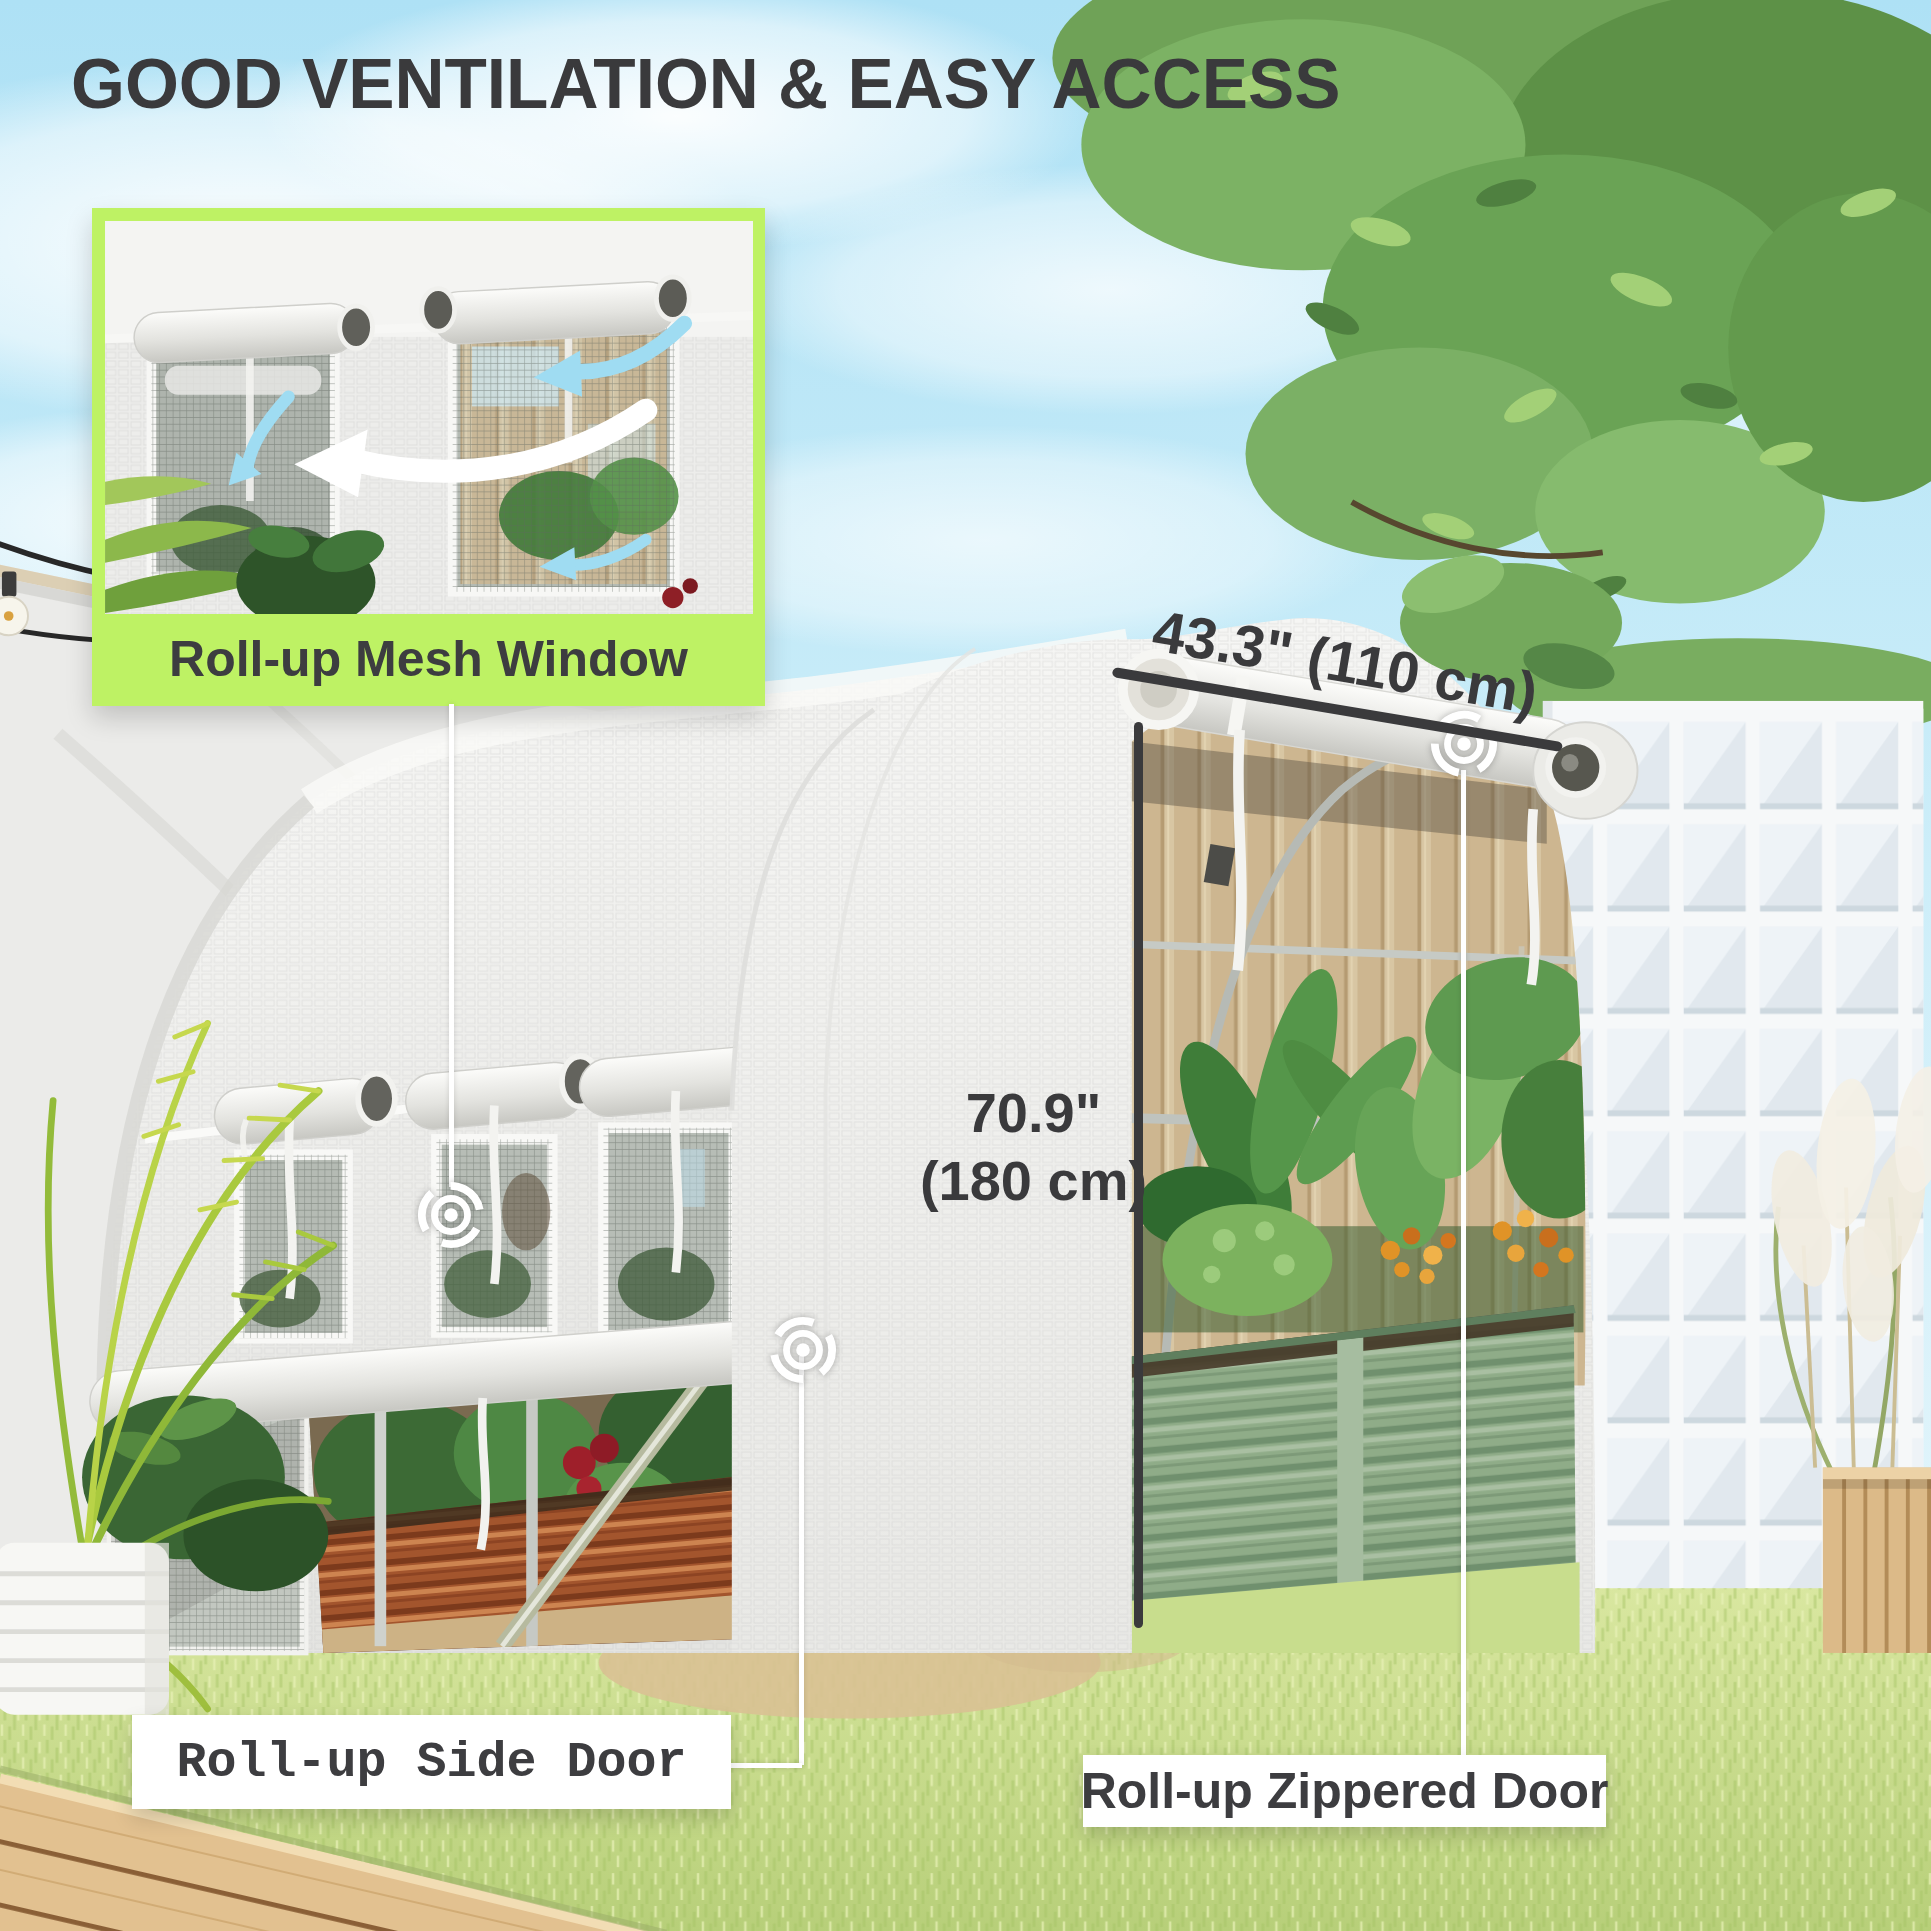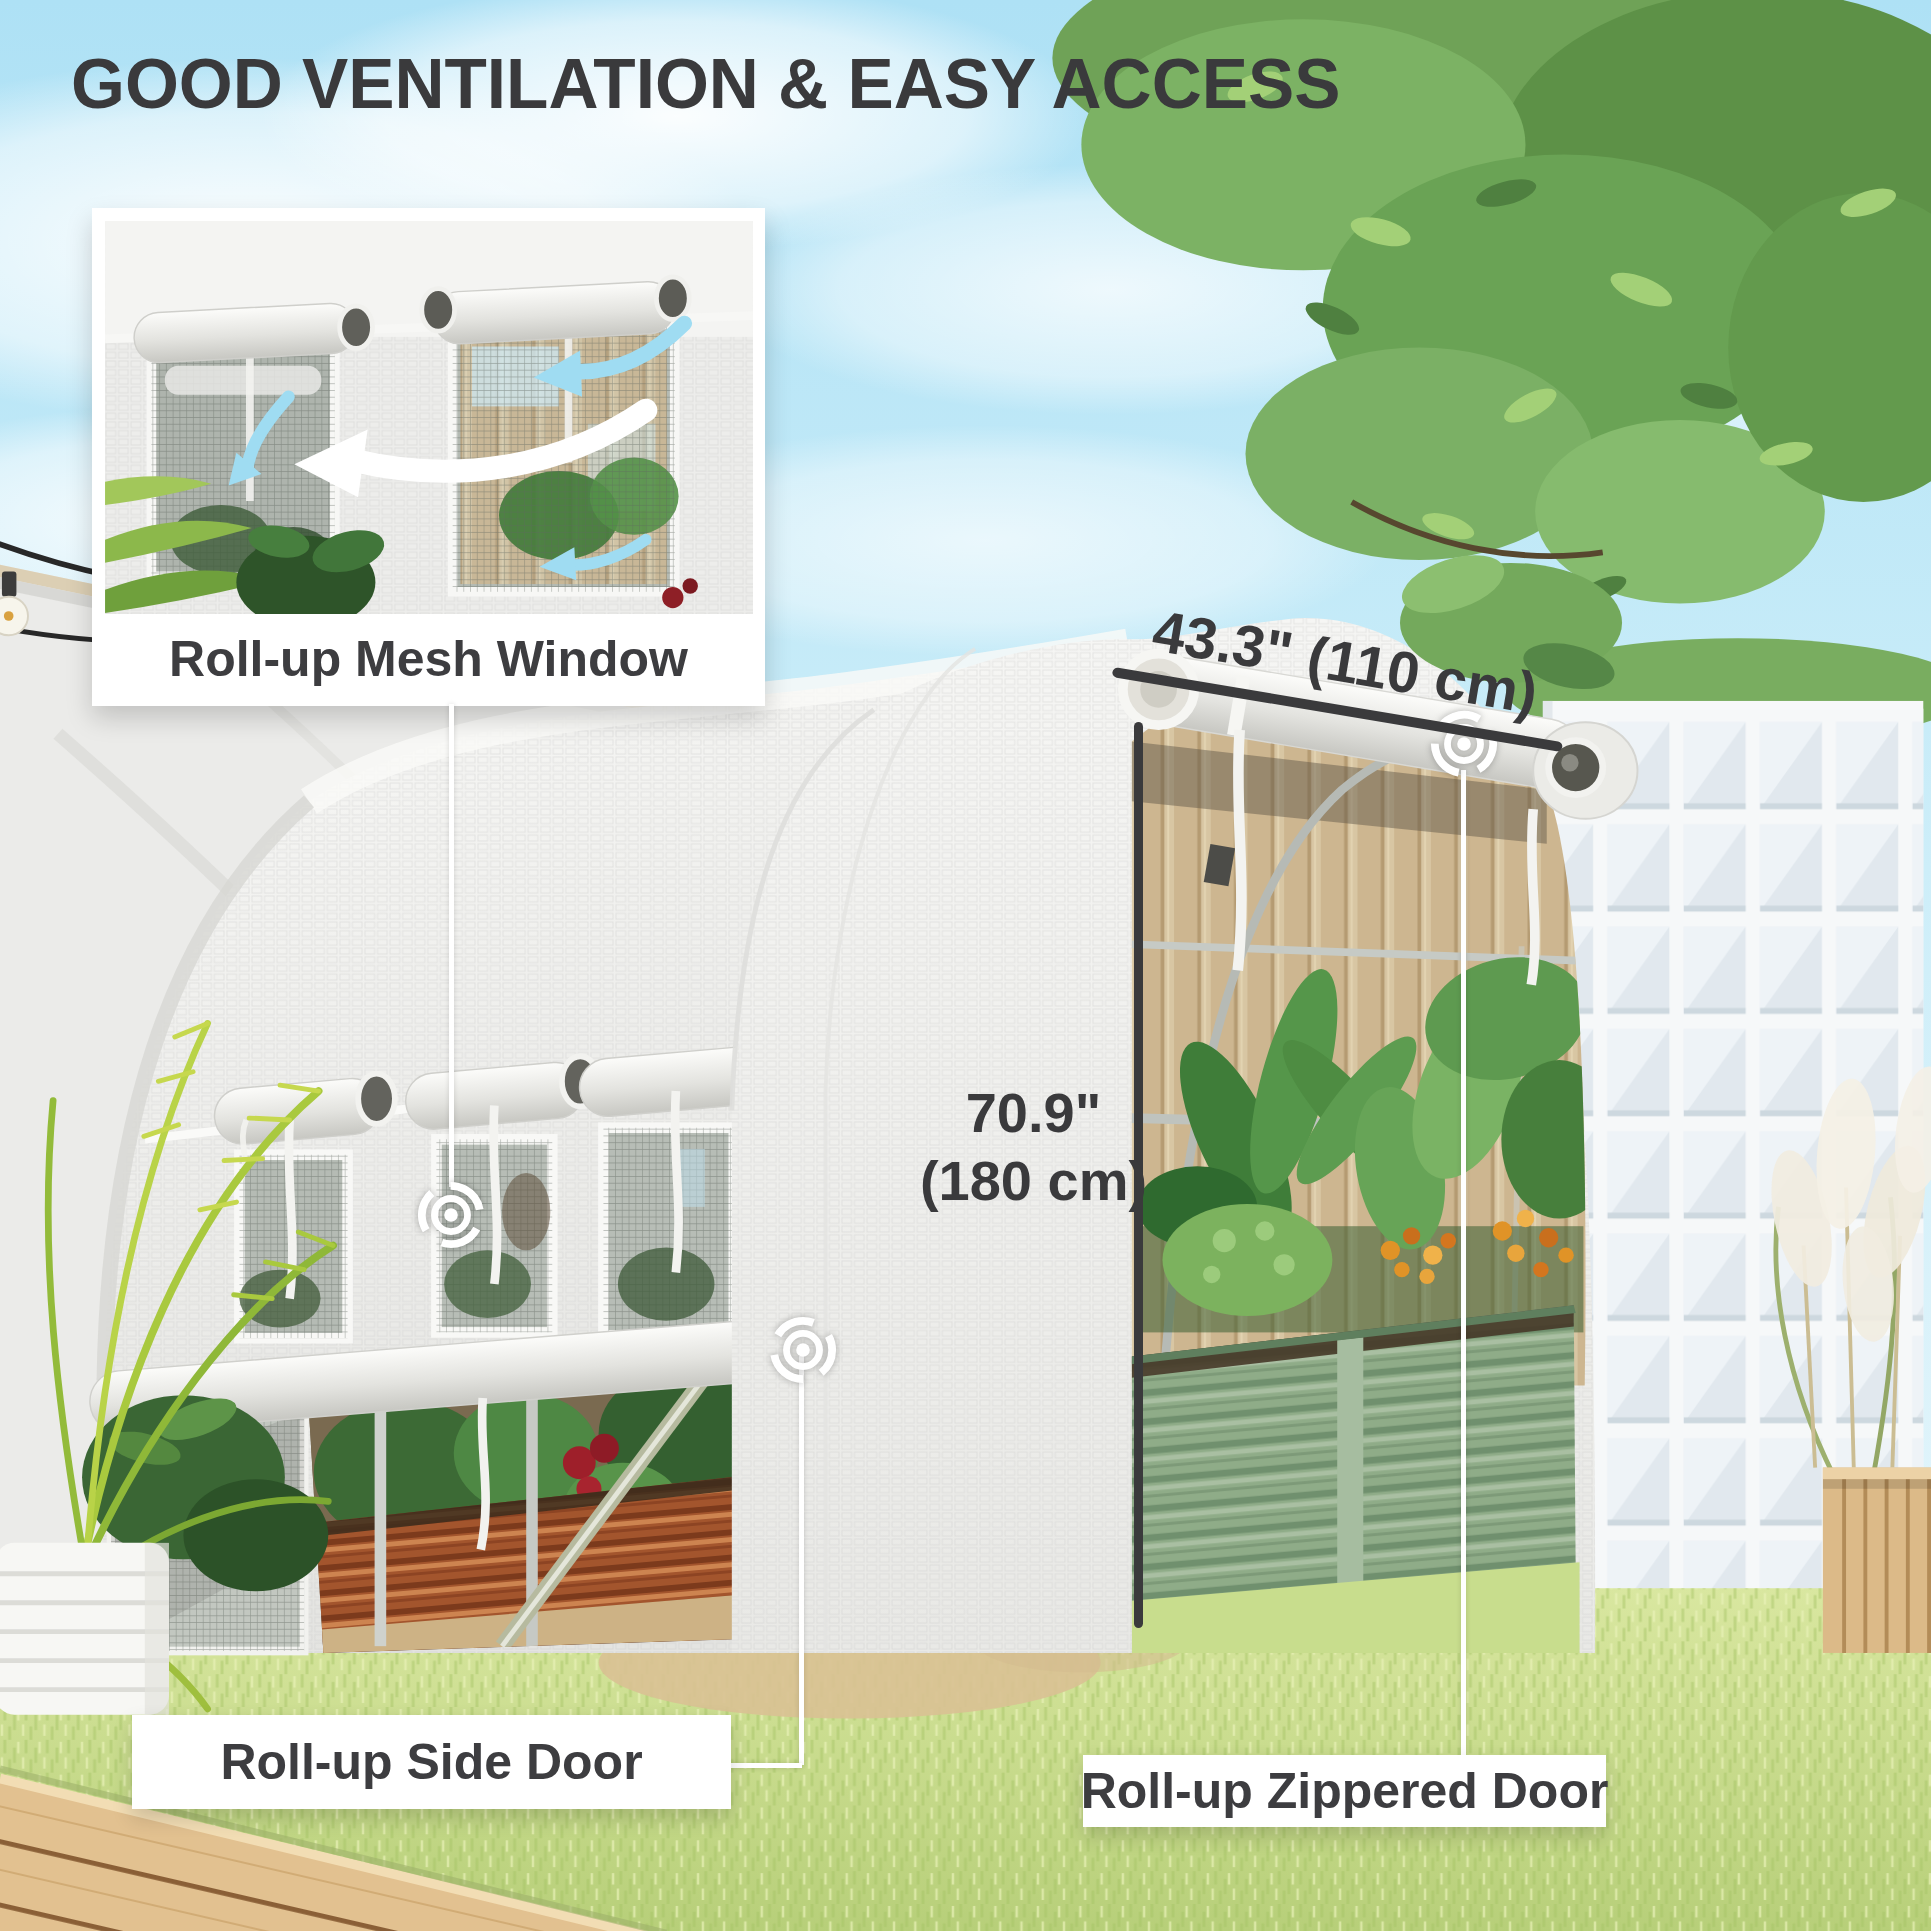--- a/index.html
+++ b/index.html
@@ -2,21 +2,21 @@
 <html><head>
 <meta charset="utf-8">
 <style>
   html,body{margin:0;padding:0;background:#fff;}
   .stage{position:relative;width:1931px;height:1931px;overflow:hidden;
          font-family:"Liberation Sans",sans-serif;background:#dff2fa;}
   svg.scene{position:absolute;left:0;top:0;width:1931px;height:1931px;display:block;}
   .page-title{position:absolute;left:71px;top:44px;font-size:70px;font-weight:bold;
               color:#3a3a3c;white-space:nowrap;letter-spacing:0;transform:scaleX(.99);
               transform-origin:left top;}
-  .inset{position:absolute;left:92px;top:208px;width:673px;height:498px;background:#ffffff;
+  .inset{position:absolute;left:92px;top:208px;width:673px;height:498px;background:#bef264;
          box-shadow:0 11.6px 25px rgba(0,0,0,.18);box-sizing:border-box;padding:12.6px 12.6px 0 12.6px;}
   .inset-photo{width:648px;height:393px;overflow:hidden;position:relative;background:#eceded;}
   .inset-photo svg{display:block;}
   .inset-label{height:91px;display:flex;align-items:center;justify-content:center;
                font-size:50px;font-weight:bold;color:#3d3d40;}
   .cline{position:absolute;background:#ffffff;box-shadow:0 0 4.8px rgba(0,0,0,.15);}
   .target-icon{position:absolute;width:70px;height:70px;filter:drop-shadow(0 0 3.9px rgba(0,0,0,.28));}
   .callout-label{position:absolute;background:#ffffff;display:flex;align-items:center;
                  justify-content:center;font-size:50px;font-weight:bold;color:#3d3d40;
                  box-shadow:0 8.7px 19.3px rgba(0,0,0,.16);white-space:nowrap;}
@@ -482,17 +482,17 @@
   <div class="dtext">43.3" (110 cm)</div>
   <div class="dline"></div>
 </div>
 
 <div class="dim-h-line"></div>
 <div class="dim-h-text">
   <div>70.9"</div>
   <div>(180 cm)</div>
 </div>
 
-<div class="callout-label" style="left:132px;top:1715px;width:599px;height:94px;">Roll-up Side Door</div>
+<div class="callout-label" style="left:132px;top:1715px;width:599px;height:94px;font-family:Liberation Mono, monospace;">Roll-up Side Door</div>
 <div class="callout-label" style="left:1083px;top:1755px;width:523px;height:72px;">Roll-up Zippered Door</div>
 
 </div>
 
 
 </body></html>

